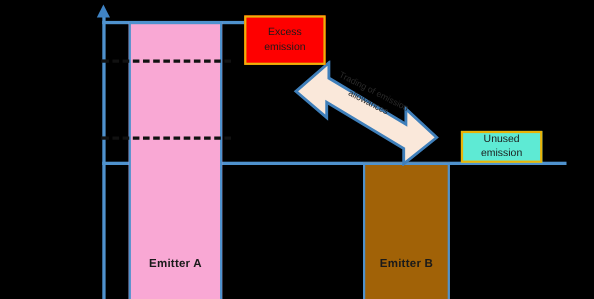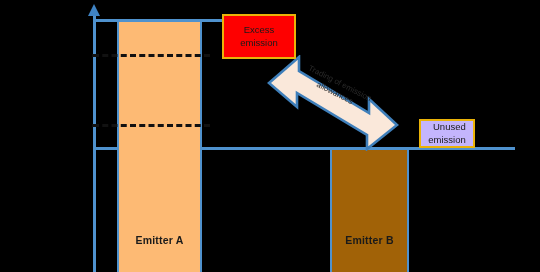--- a/index.html
+++ b/index.html
@@ -19,21 +19,21 @@
   
   .bar {
     position: absolute;
     box-sizing: border-box;
   }
   #bar-a {
     left: 117px;
     top: 20px;
     width: 85px;
     height: 252px;
-    background: #fdba74;
+    background: #f9a8d4;
     border: 2px solid #4f92ce;
     border-bottom: none;
   }
   #bar-b {
     left: 330px;
     top: 148px;
     width: 79px;
     height: 124px;
     background: #a16207;
     border: 2px solid #4f92ce;
@@ -124,24 +124,23 @@
   #excess-box {
     left: 222px;
     top: 14px;
     width: 74px;
     height: 45px;
     background: #fe0000;
   }
   #unused-box {
     left: 419px;
     top: 119px;
-    width: 56px;
+    width: 74px;
     height: 29px;
-    background: #c4b5fd;
-    text-align: right;
+    background: #5eead4;
   }
 
   
   #trade-arrow {
     position: absolute;
     left: 265px;
     top: 55px;
     width: 136px;
     height: 96px;
   }

